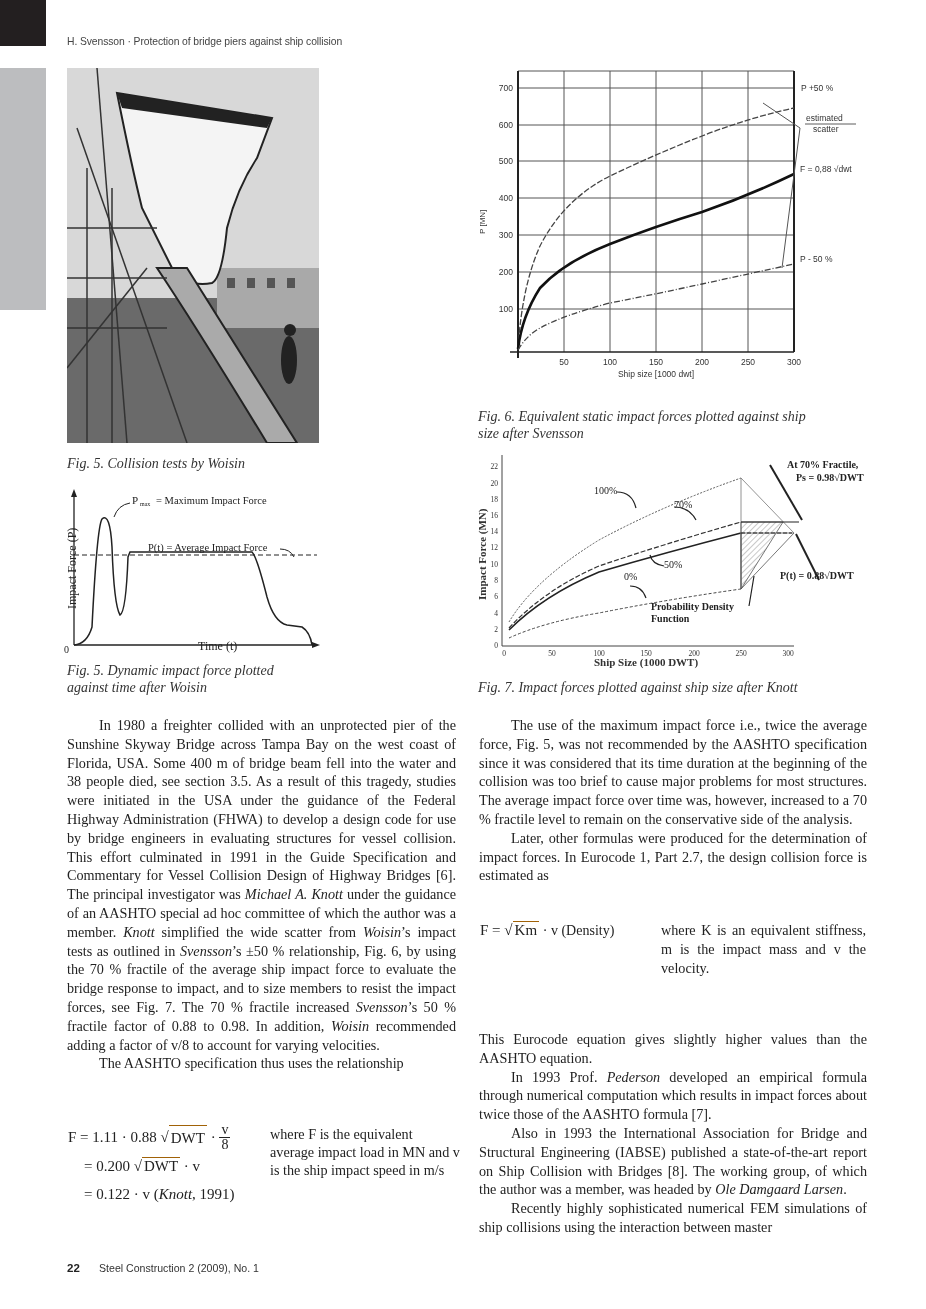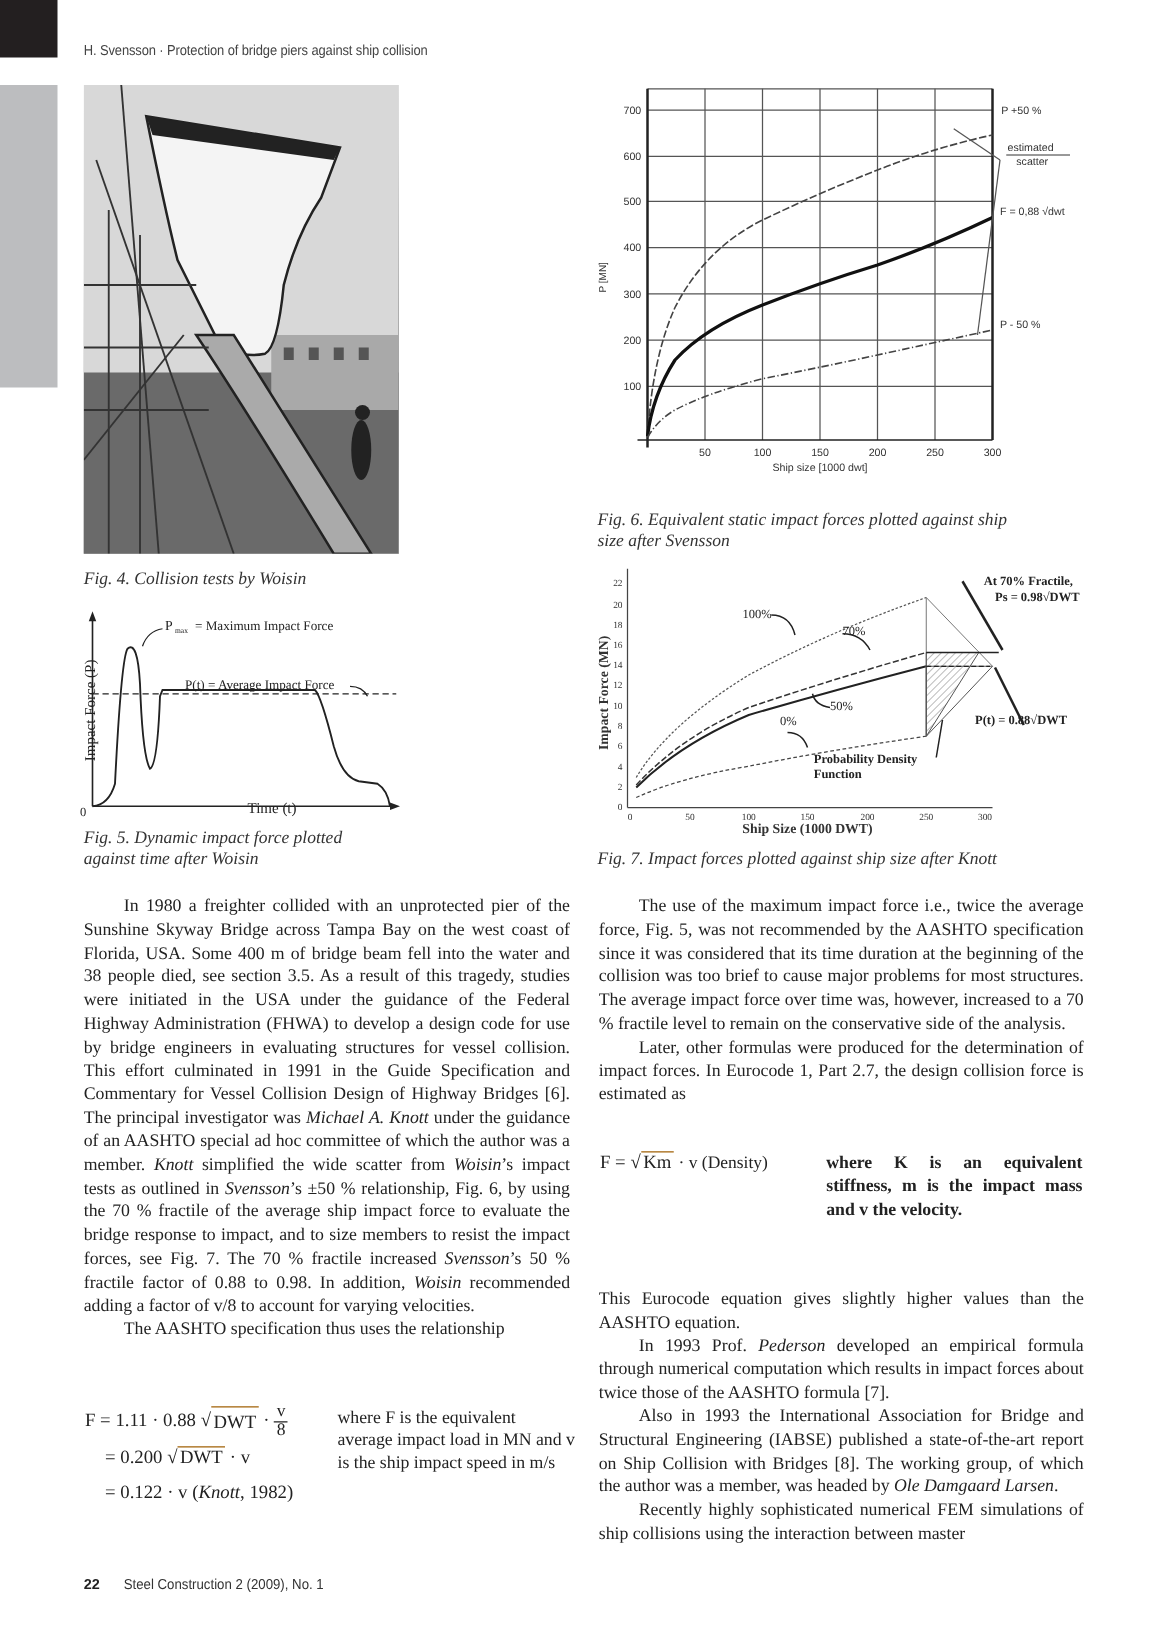--- a/index.html
+++ b/index.html
@@ -48,21 +48,21 @@
         <line x1="0" y1="210" x2="100" y2="210"></line>
         <line x1="0" y1="260" x2="100" y2="260"></line>
       <line x1="20" y1="100" x2="20" y2="375"></line>
         <line x1="45" y1="120" x2="45" y2="375"></line>
       <line x1="0" y1="300" x2="80" y2="200"></line>
     </g>
     <ellipse cx="222" cy="292" rx="8" ry="24" fill="#222"></ellipse>
     <circle cx="223" cy="262" r="6" fill="#222"></circle>
   </svg>
 </div>
-<div class="abs caption" style="left:67px; top:455px;">Fig. 4.  Collision tests by Woisin</div>
+<div class="abs caption" style="left:67px; top:455px;">Fig. 5.  Collision tests by Woisin</div>
 
 <div class="abs" style="left:62px; top:487px; width:260px; height:170px;">
   <svg class="serifsvg" width="260" height="170" viewBox="0 0 260 170">
     <line x1="12" y1="158" x2="255" y2="158" stroke="#222" stroke-width="1.3"></line>
     <polygon points="258,158 250,155 250,161" fill="#222"></polygon>
     <line x1="12" y1="158" x2="12" y2="6" stroke="#222" stroke-width="1.3"></line>
     <polygon points="12,2 9,10 15,10" fill="#222"></polygon>
     <path d="M12 158 Q25 157 30 140 Q35 40 40 32 Q48 25 50 60 Q52 118 58 128 Q64 125 66 70 L68 65 L190 65 Q195 70 205 110 Q212 135 225 138 L240 140 Q248 145 250 158" fill="none" stroke="#222" stroke-width="1.5"></path>
     <line x1="12" y1="68" x2="255" y2="68" stroke="#222" stroke-width="1" stroke-dasharray="5,3"></line>
     <path d="M52 30 Q56 18 68 16" fill="none" stroke="#222" stroke-width="1"></path>
@@ -218,33 +218,33 @@
 
 <div class="abs eq" style="left:68px; top:1120px; width:200px;">
   <div style="height:34px; display:flex; align-items:center; white-space:nowrap;">
     <span>F</span>&nbsp;<span>= 1.11 · 0.88</span>&nbsp;√<span class="sqrt">DWT</span>&nbsp;<span>·</span>&nbsp;
     <span style="display:inline-flex; flex-direction:column; align-items:center; line-height:14px; font-size:14px;">
       <span style="border-bottom:1px solid #222; padding:0 2px;">v</span>
       <span>8</span>
     </span>
   </div>
   <div style="padding-left:16px; white-space:nowrap;"><span>= 0.200</span>&nbsp;√<span class="sqrt">DWT</span>&nbsp;<span>· v</span></div>
-  <div style="padding-left:16px; white-space:nowrap; margin-top:4px;"><span>= 0.122 · v (</span><i>Knott</i><span>, 1982)</span></div>
+  <div style="padding-left:16px; white-space:nowrap; margin-top:4px;"><span>= 0.122 · v (</span><i>Knott</i><span>, 1991)</span></div>
 </div>
 <div class="abs eq-note" style="left:270px; top:1125px; width:190px;">where F is the equivalent average impact load in MN and v is the ship impact speed in m/s</div>
 
 <div class="abs body-text" style="left:479px; top:716px; width:388px;">
   <p>The use of the maximum impact force i.e., twice the average force, Fig. 5, was not recommended by the AASHTO specification since it was considered that its time duration at the beginning of the collision was too brief to cause major problems for most structures. The average impact force over time was, however, increased to a 70 % fractile level to remain on the conservative side of the analysis.</p>
   <p>Later, other formulas were produced for the determination of impact forces. In Eurocode 1, Part 2.7, the design collision force is estimated as</p>
 </div>
 
 <div class="abs eq" style="left:480px; top:918px; white-space:nowrap;">
   <span>F =</span>&nbsp;√<span class="sqrt">Km</span>&nbsp;<span style="font-size:14px;">· v (Density)</span>
 </div>
-<div class="abs eq-note" style="left:661px; top:921px; width:205px; line-height:19px; text-align:justify;font-weight:bold;">where K is an equivalent stiffness, m is the impact mass and v the velocity.</div>
+<div class="abs eq-note" style="left:661px; top:921px; width:205px; line-height:19px; text-align:justify;">where K is an equivalent stiffness, m is the impact mass and v the velocity.</div>
 
 <div class="abs body-text" style="left:479px; top:1030px; width:388px;">
   <p class="noindent">This Eurocode equation gives slightly higher values than the AASHTO equation.</p>
   <p><span>In 1993 Prof. </span><i>Pederson</i><span> developed an empirical formula through numerical computation which results in impact forces about twice those of the AASHTO formula [7].</span></p>
   <p><span>Also in 1993 the International Association for Bridge and Structural Engineering (IABSE) published a state-of-the-art report on Ship Collision with Bridges [8]. The working group, of which the author was a member, was headed by </span><i>Ole Damgaard Larsen</i><span>.</span></p>
   <p>Recently highly sophisticated numerical FEM simulations of ship collisions using the interaction between master</p>
 </div>
 
 <div class="abs footer-num">22</div>
 <div class="abs footer-journal">Steel Construction 2 (2009), No. 1</div>

